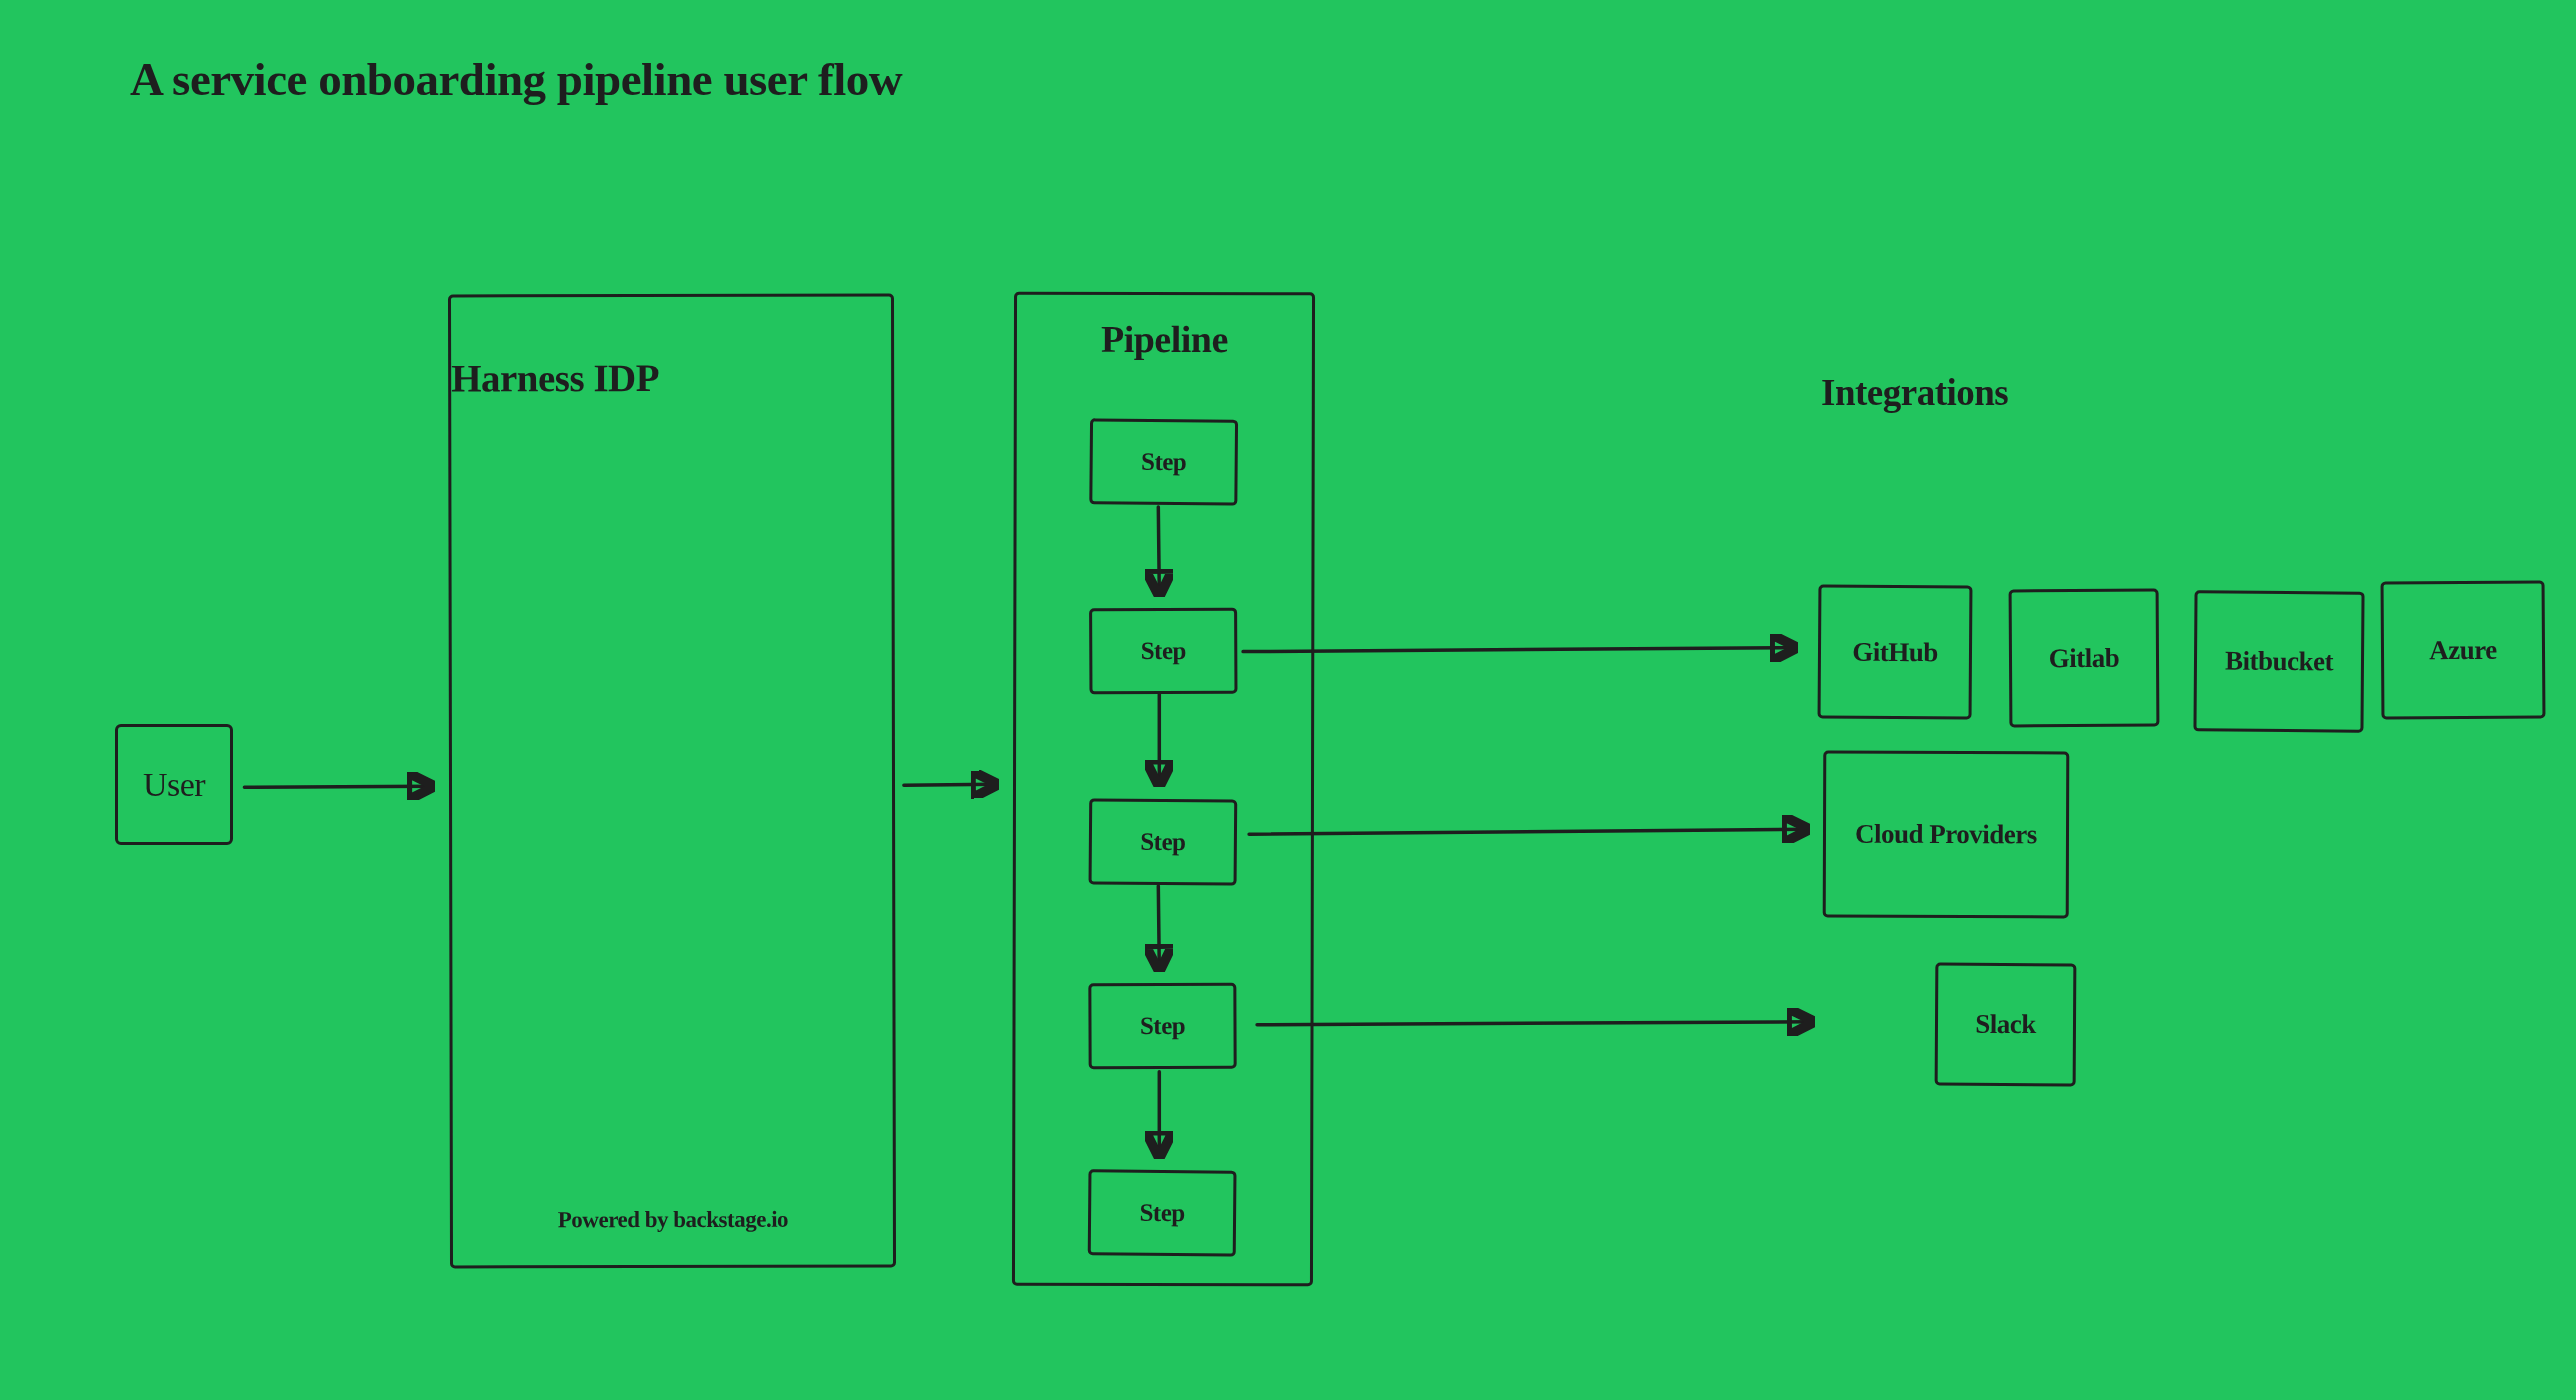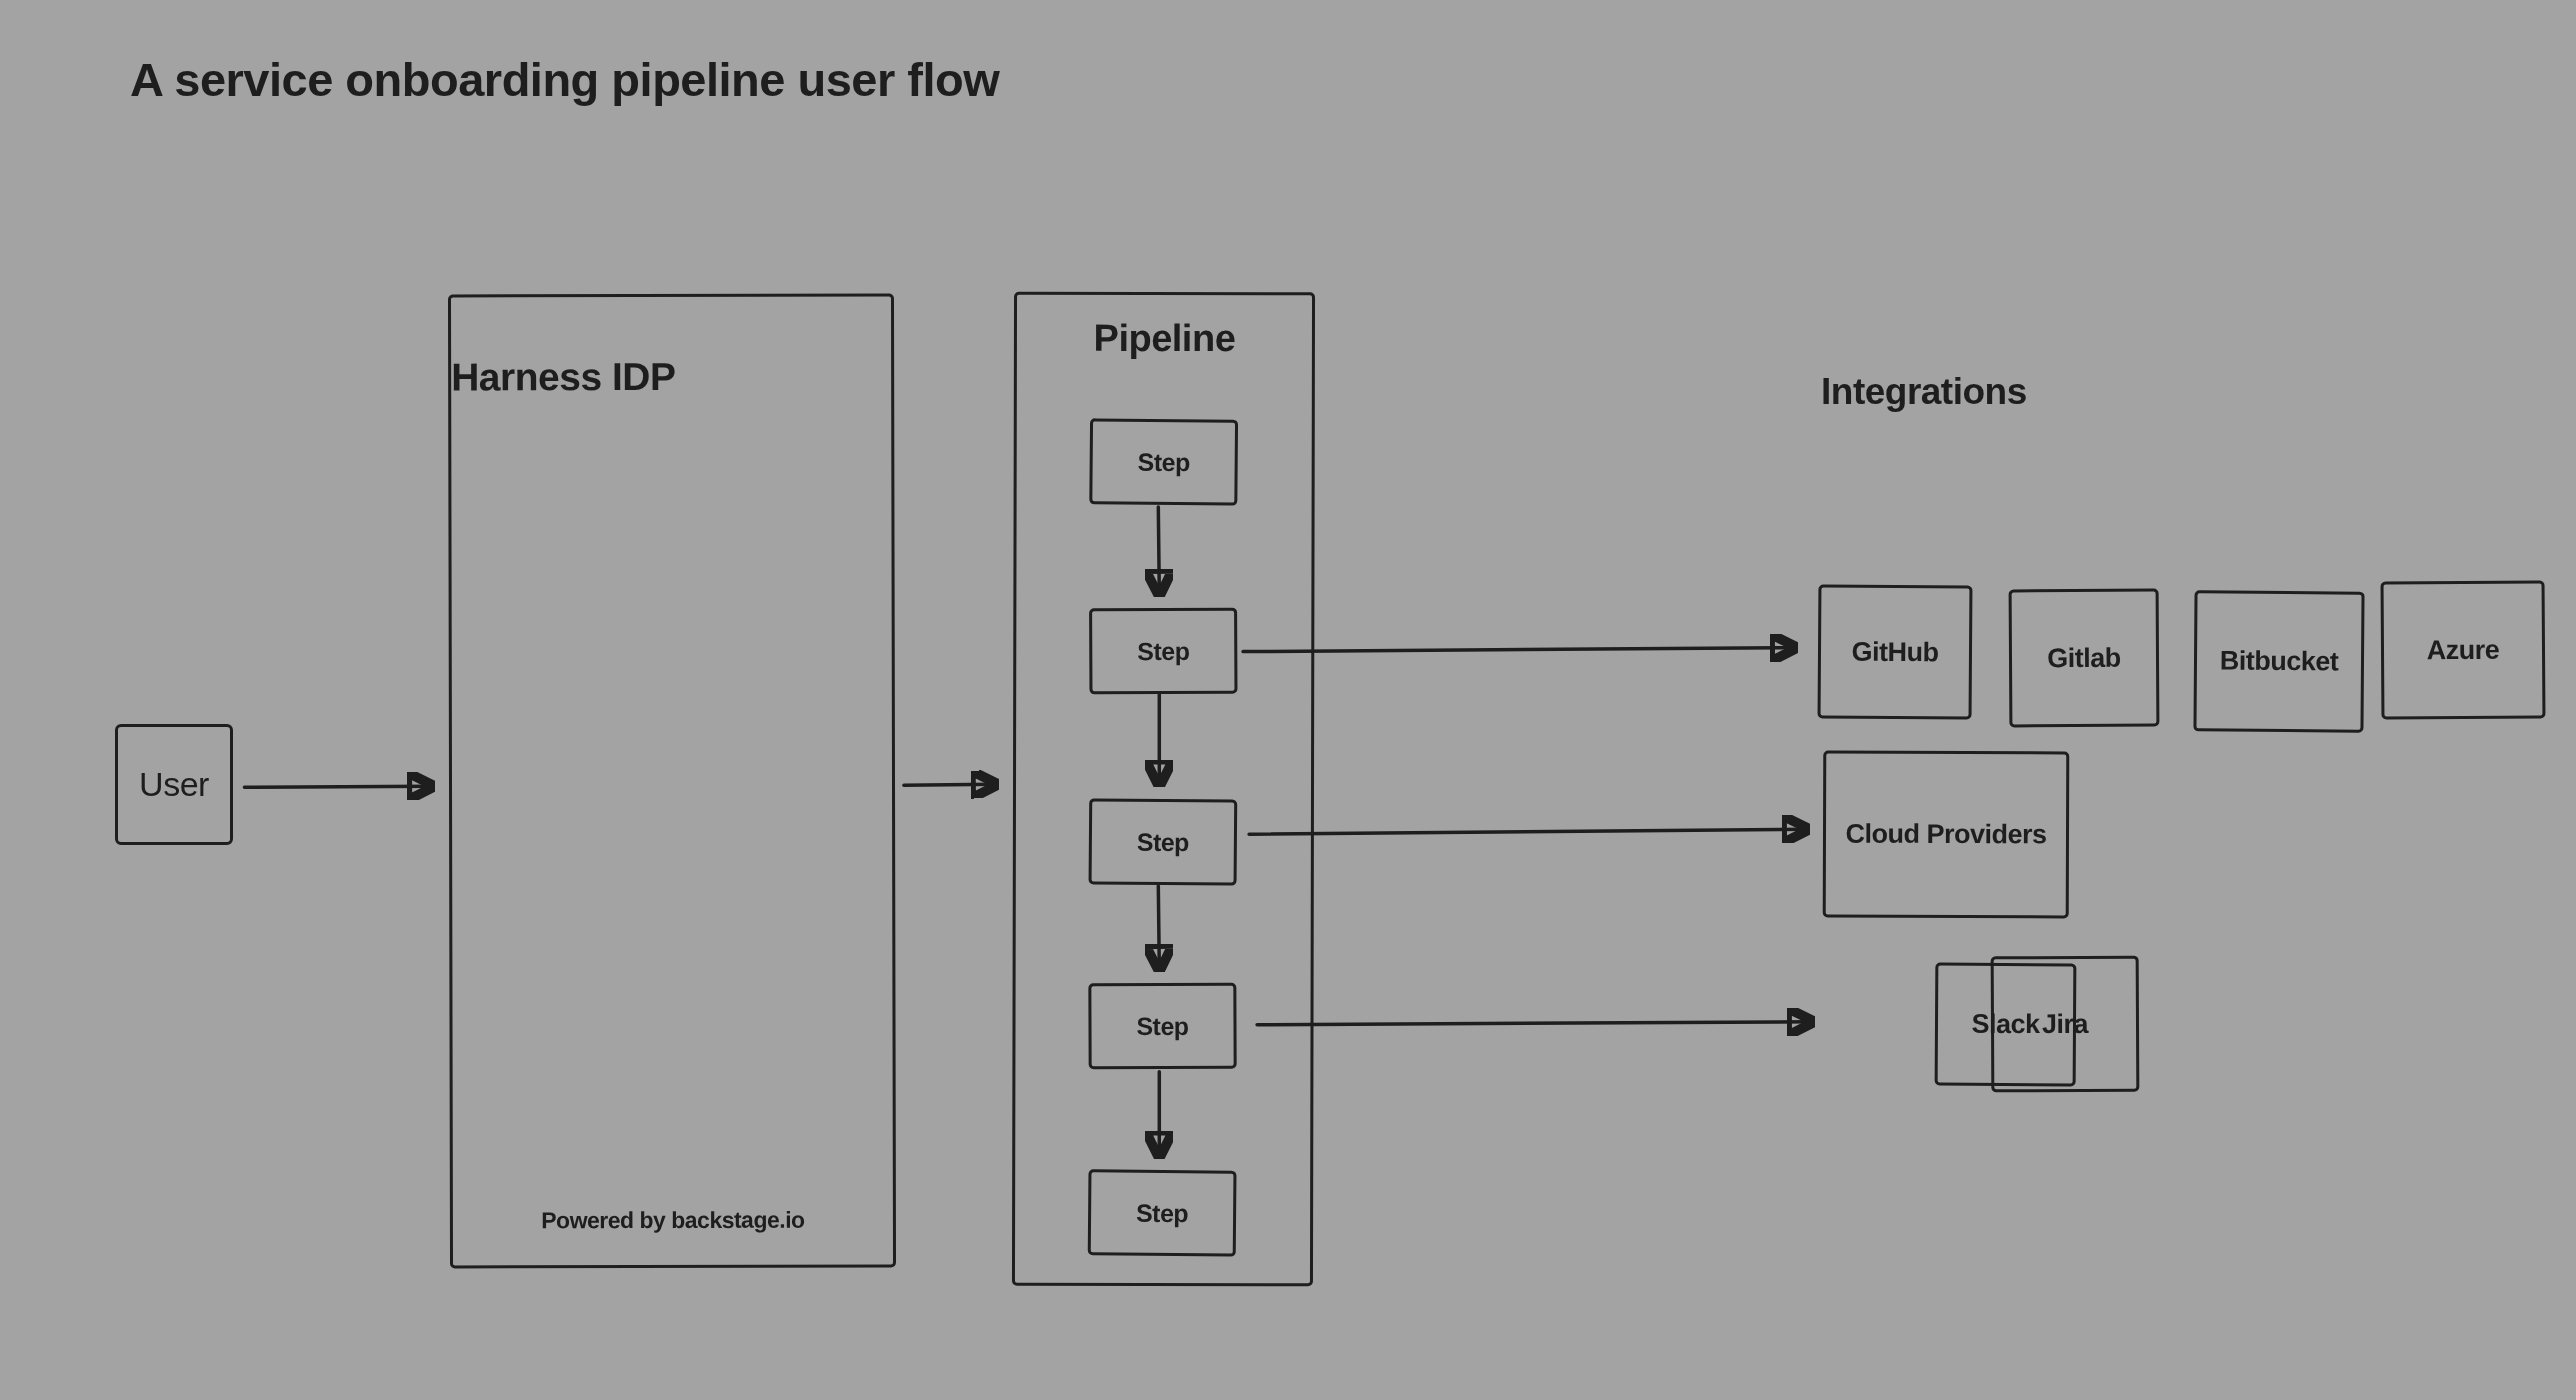--- a/index.html
+++ b/index.html
@@ -4,22 +4,22 @@
 <style>
   html, body {
     margin: 0;
     padding: 0;
     background: #ffffff;
   }
   .canvas {
     position: relative;
     width: 2576px;
     height: 1401px;
-    background: #a3a3a3;
-    font-family: Liberation Sans, sans-serif;
+    background: #22c55e;
+    font-family: Liberation Serif, serif;
     color: #1e1e1e;
     overflow: hidden;
   }
   .abs { position: absolute; }
   .sketch-box {
     position: absolute;
     border: 3.5px solid #1e1e1e;
     border-radius: 5px;
     background: transparent;
     box-sizing: border-box;
@@ -198,18 +198,15 @@
     <span class="label">Azure</span>
   </div>
 
   <div class="sketch-box int-box int-cloud">
     <span class="label">Cloud Providers</span>
   </div>
 
   <div class="sketch-box int-box int-slack">
     <span class="label">Slack</span>
   </div>
-  <div class="sketch-box int-box int-jira">
-    <span class="label">Jira</span>
-  </div>
 
 </div>
 
 
 </body></html>

